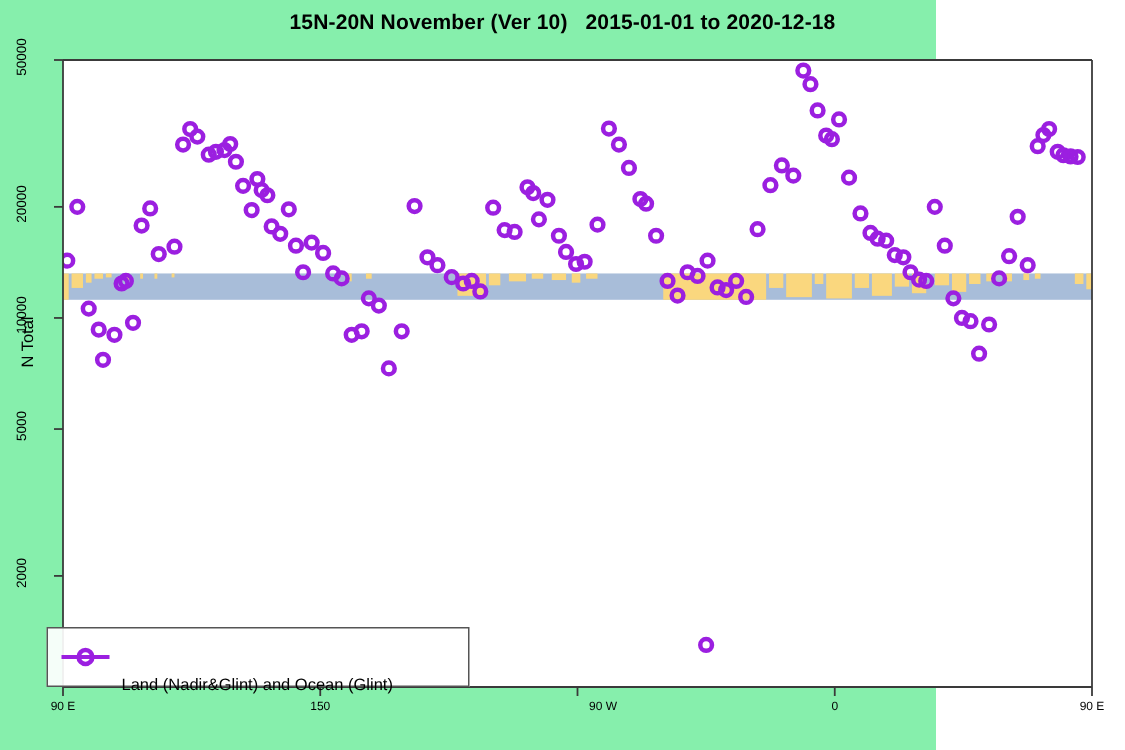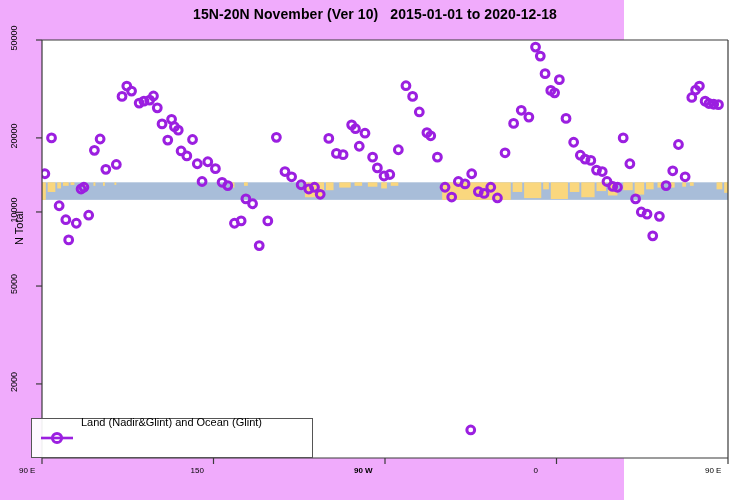--- a/index.html
+++ b/index.html
@@ -11,21 +11,21 @@
     width: 750px;
     height: 500px;
     overflow: hidden;
     font-family: "Liberation Sans", sans-serif;
     color: #000000;
   }
   #figure {
     position: relative;
     width: 624px;
     height: 500px;
-    background: #f0abfc;
+    background: #86efac;
   }
   #chart-title {
     position: absolute;
     top: 6px;
     left: 0;
     width: 750px;
     text-align: center;
     font-size: 14px;
     font-weight: bold;
     letter-spacing: 0.1px;
@@ -63,20 +63,21 @@
     color: #000000;
     transform: rotate(-90deg);
     transform-origin: center center;
     text-align: center;
     width: 40px;
   }
   .tick-label-x {
     position: absolute;
     font-size: 8px;
     color: #000000;
+    text-align: center;
     width: 46px;
   }
   #legend-box {
     position: absolute;
     border: 1px solid #555555;
     background: rgba(255,255,255,0.92);
     box-sizing: border-box;
   }
   #legend-label {
     position: absolute;
@@ -288,27 +289,27 @@
       <div class="tick-label-y" style="left: -6px; top: 376.937px;">2000</div>
       <div class="tick-label-y" style="left: -6px; top: 279.031px;">5000</div>
       <div class="tick-label-y" style="left: -6px; top: 204.969px;">10000</div>
       <div class="tick-label-y" style="left: -6px; top: 130.906px;">20000</div>
       <div class="tick-label-y" style="left: -6px; top: 33px;">50000</div>
     </div>
 
   <div id="x-tick-labels">
       <div class="tick-label-x" style="left: 19px; top: 466px;">90 E</div>
       <div class="tick-label-x" style="left: 190.5px; top: 466px;">150</div>
-      <div class="tick-label-x" style="left: 354px; top: 466px; font-weight: bold;">90 W</div>
+      <div class="tick-label-x" style="left: 379px; top: 466px;">90 W</div>
       <div class="tick-label-x" style="left: 533.5px; top: 466px;">0</div>
       <div class="tick-label-x" style="left: 705px; top: 466px;">90 E</div>
     </div>
 
   <div id="y-axis-label">N Total</div>
 
   <div id="legend-box" style="left:31px; top:418px; width:282px; height:40px;"></div>
   <svg id="legend-glyph" style="position:absolute; left:40px; top:430px;" width="34" height="16">
     <line x1="1" y1="8" x2="33" y2="8" stroke="#9b1fe0" stroke-width="2.6"></line>
     <circle cx="17" cy="8" r="4.6" fill="none" stroke="#9b1fe0" stroke-width="3"></circle>
   </svg>
-  <div id="legend-label" style="left:81px; top:416px;">Land (Nadir&amp;Glint) and Ocean (Glint)</div>
+  <div id="legend-label" style="left:81px; top:451px;">Land (Nadir&amp;Glint) and Ocean (Glint)</div>
 
 </div>
 
 </body></html>

